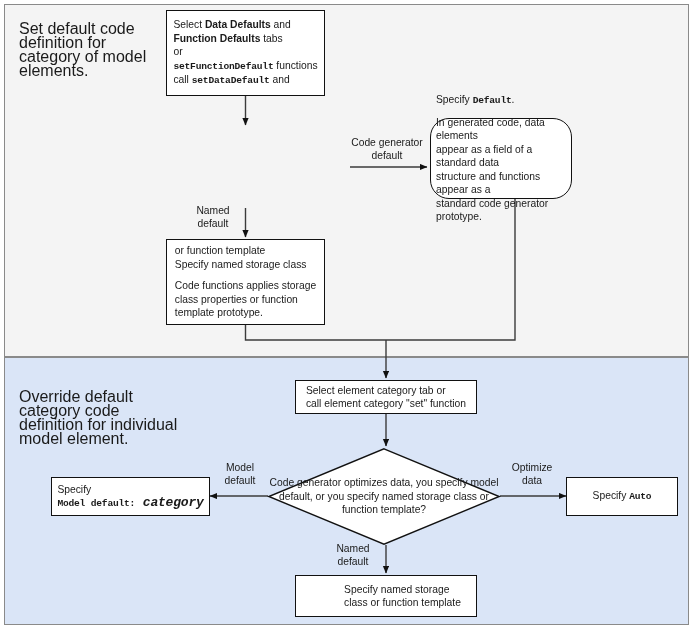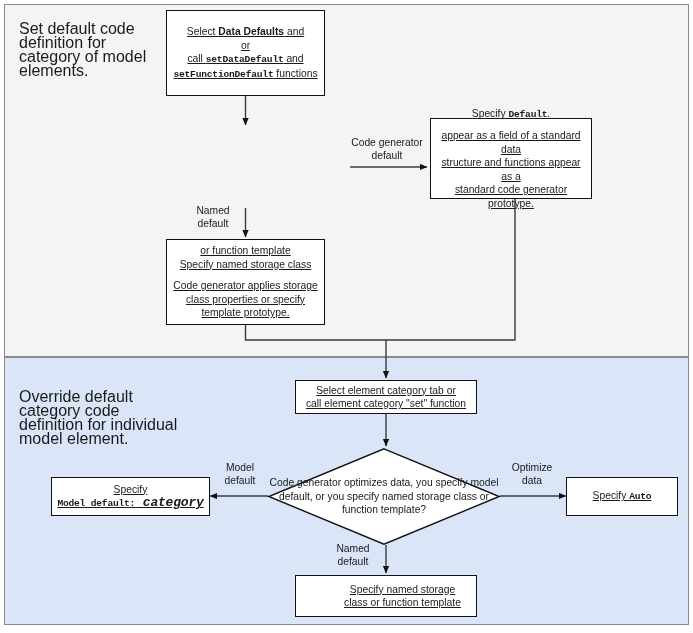--- a/index.html
+++ b/index.html
@@ -44,27 +44,26 @@
     white-space: pre-line;
   }
   .node {
     position: absolute;
     box-sizing: border-box;
     background: #ffffff;
     border: 1.3px solid #111111;
     display: flex;
     align-items: center;
     justify-content: center;
-    text-align: center;
+    text-align: left;
     font-size: 10.3px;
     line-height: 13.5px;
     color: #1a1a1a;
     padding: 3px 5px;
     z-index: 3;
-    text-decoration: underline;
   }
   .node .ln { display: block; }
   .mono-b {
     font-family: "Liberation Mono", "DejaVu Sans Mono", monospace;
     font-weight: bold;
     font-size: 9.6px;
     letter-spacing: -0.2px;
   }
   .mono-i {
     font-family: "Liberation Mono", "DejaVu Sans Mono", monospace;
@@ -153,44 +152,46 @@
 
       <path d="M500,496 L566,496" marker-end="url(#arrow)"></path>
 
       <path d="M386,545 L386,573" marker-end="url(#arrow)"></path>
     </g>
   </svg>
 
   <div class="node" style="left:166px; top:10px; width:159px; height:86px;">
     <div>
       <span class="ln"><span>Select </span><span class="b">Data Defaults</span><span> and</span></span>
+      <span class="ln"><span class="b">Function Defaults</span><span> tabs</span></span>
       <span class="ln">or</span>
+      <span class="ln"><span class="mono-b">setFunctionDefault</span><span> functions</span></span>
       <span class="ln"><span>call </span><span class="mono-b">setDataDefault</span><span> and</span></span>
-      <span class="ln"><span class="mono-b">setFunctionDefault</span><span> functions</span></span>
-    </div>
-  </div>
-
-
-  <div class="node" style="left:430px; top:118px; width:162px; height:81px;">
+    </div>
+  </div>
+
+
+  <div class="node" style="left:430px; top:118px; width:142px; height:81px;border-radius:19px;">
     <div>
       <span class="ln"><span>Specify </span><span class="mono-b">Default</span><span>.</span></span>
       <span class="gap"></span>
+      <span class="ln">In generated code, data elements</span>
       <span class="ln">appear as a field of a standard data</span>
       <span class="ln">structure and functions appear as a</span>
       <span class="ln">standard code generator prototype.</span>
     </div>
   </div>
 
   <div class="node" style="left:166px; top:239px; width:159px; height:86px;">
     <div>
       <span class="ln">or function template</span>
       <span class="ln">Specify named storage class</span>
       <span class="gap"></span>
-      <span class="ln">Code generator applies storage</span>
-      <span class="ln">class properties or specify</span>
+      <span class="ln">Code functions applies storage</span>
+      <span class="ln">class properties or function</span>
       <span class="ln">template prototype.</span>
     </div>
   </div>
 
   <div class="node" style="left:295px; top:380px; width:182px; height:34px;">
     <div>
       <span class="ln">Select element category tab or</span>
       <span class="ln">call element category "set" function</span>
     </div>
   </div>

